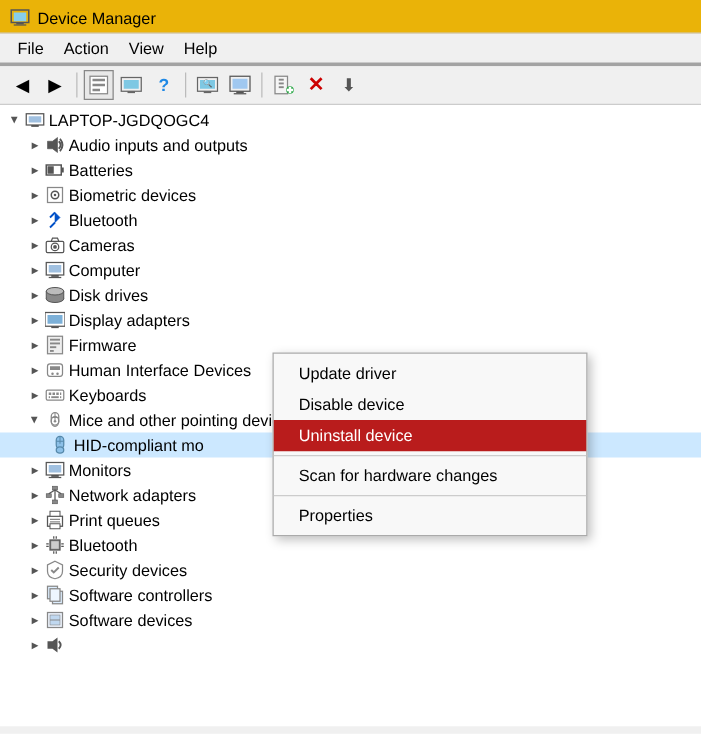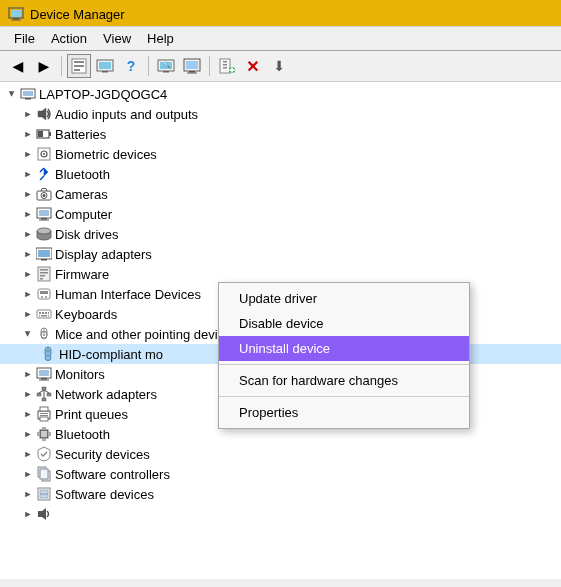--- a/index.html
+++ b/index.html
@@ -32,21 +32,21 @@
       font-size: 13px;
       color: #000;
     }
 
     
     .menu-bar {
       display: flex;
       gap: 0px;
       padding: 2px 6px;
       background: #f0f0f0;
-      border-bottom: 1px solid #a3a3a3;
+      border-bottom: 3px solid #a3a3a3;
     }
     .menu-item {
       padding: 2px 8px;
       cursor: pointer;
       font-size: 13px;
       color: #000;
     }
 
     
     .toolbar {
@@ -150,21 +150,21 @@
       z-index: 100;
       padding: 3px 0;
     }
     .context-menu-item {
       padding: 5px 20px;
       cursor: pointer;
       font-size: 13px;
       color: #000;
     }
     .context-menu-item.highlighted {
-      background: #8b5cf6;
+      background: #b91c1c;
       color: #fff;
     }
     .context-menu-item.bold {
       font-weight: normal;
     }
     .context-menu-separator {
       height: 1px;
       background: #ccc;
       margin: 3px 0;
     }

